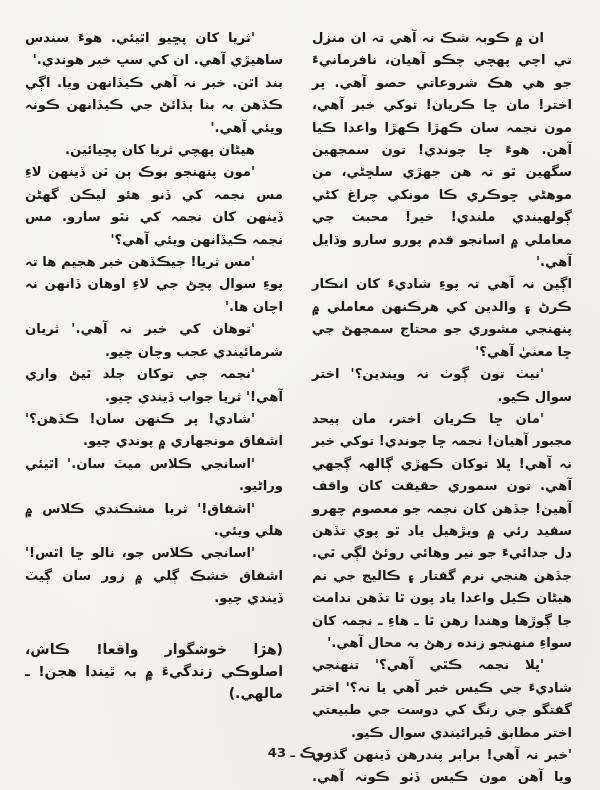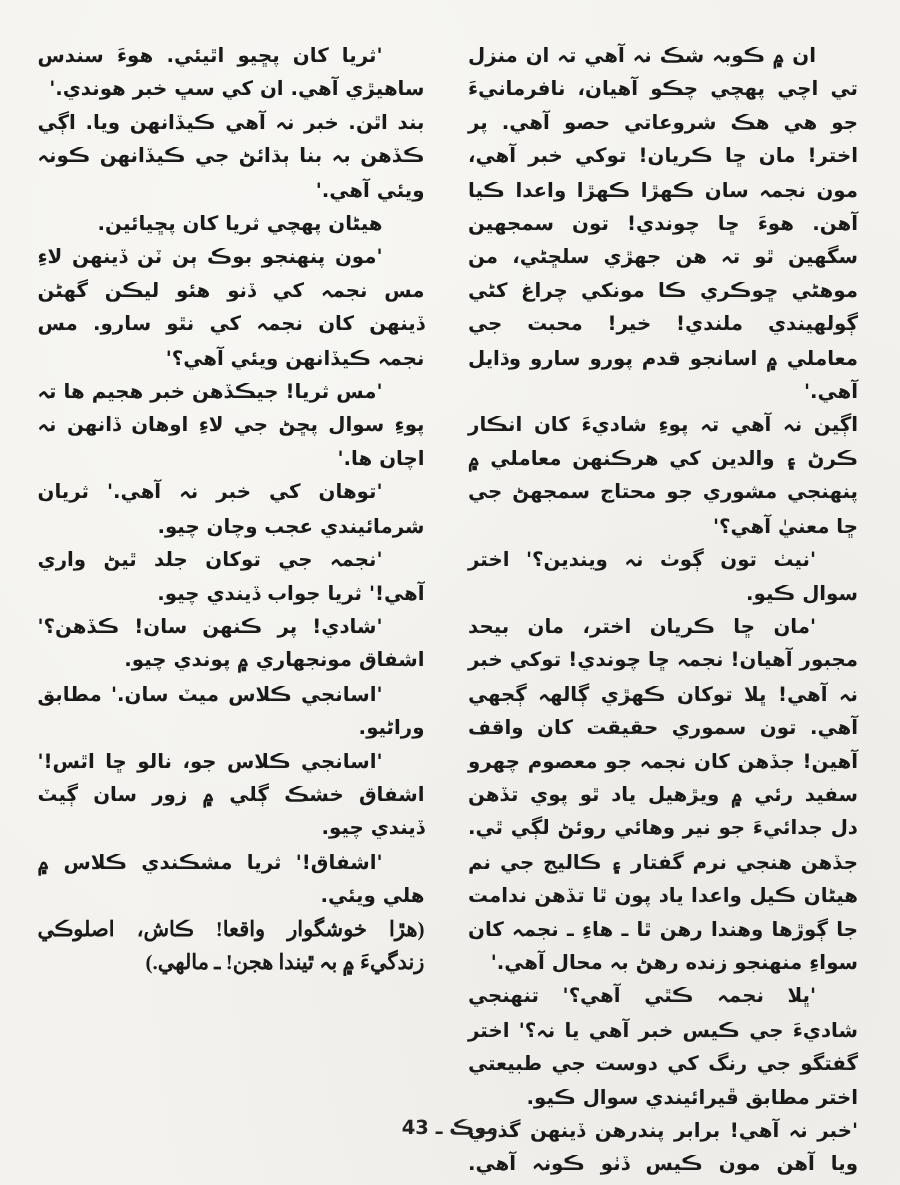--- a/index.html
+++ b/index.html
@@ -43,23 +43,23 @@
       width: 258px;
     }
     .para {
       margin: 0;
       padding: 0;
     }
     .para.indent {
       text-indent: 28px;
     }
     .quote-block {
+      margin-top: 28px;
       font-size: 14px;
       line-height: 22px;
-      font-family: Liberation Serif, serif;
     }
     .footer {
       position: absolute;
       left: 0;
       width: 600px;
       top: 745px;
       text-align: center;
       direction: rtl;
       font-size: 13px;
       font-weight: bold;
@@ -82,21 +82,21 @@
 
   <div class="column col-left">
     <p class="para indent">'ثريا کان پڇيو اٿيئي. هوءَ سندس ساهيڙي آهي. ان کي سڀ خبر هوندي.'</p>
     <p class="para">بند اٿن. خبر نہ آهي ڪيڏانهن ويا. اڳي ڪڏهن بہ بنا ٻڌائڻ جي ڪيڏانهن ڪونہ ويئي آهي.'</p>
     <p class="para indent">هيڻان پهچي ثريا کان پڇيائين.</p>
     <p class="para indent">'مون پنهنجو بوڪ ٻن ٽن ڏينهن لاءِ مس نجمہ کي ڏنو هئو ليڪن گهڻن ڏينهن کان نجمہ کي نٿو سارو. مس نجمہ ڪيڏانهن ويئي آهي؟'</p>
     <p class="para indent">'مس ثريا! جيڪڏهن خبر هجيم ها تہ پوءِ سوال پڇڻ جي لاءِ اوهان ڏانهن نہ اچان ها.'</p>
     <p class="para indent">'توهان کي خبر نہ آهي.' ثريان شرمائيندي عجب وچان چيو.</p>
     <p class="para indent">'نجمہ جي توکان جلد ٿيڻ واري آهي!' ثريا جواب ڏيندي چيو.</p>
     <p class="para indent">'شادي! پر ڪنهن سان! ڪڏهن؟' اشفاق مونجهاري ۾ پوندي چيو.</p>
-    <p class="para indent">'اسانجي ڪلاس ميٽ سان.' مطابق وراڻيو.</p>
+    <p class="para indent">'اسانجي ڪلاس ميٽ سان.' اٿيئي وراڻيو.</p>
+    <p class="para indent">'اشفاق!' ثريا مشڪندي ڪلاس ۾ هلي ويئي.</p>
     <p class="para indent">'اسانجي ڪلاس جو، نالو ڇا اٿس!' اشفاق خشڪ ڳلي ۾ زور سان ڳيٽ ڏيندي چيو.</p>
-    <p class="para indent">'اشفاق!' ثريا مشڪندي ڪلاس ۾ هلي ويئي.</p>
     <p class="para quote-block">(هڙا خوشگوار واقعا! ڪاش، اصلوڪي زندگيءَ ۾ بہ ٿيندا هجن! ـ مالهي.)</p>
   </div>
 
   <div class="footer">مرڪ ـ 43</div>
 
 </div>
 
 </body></html>

